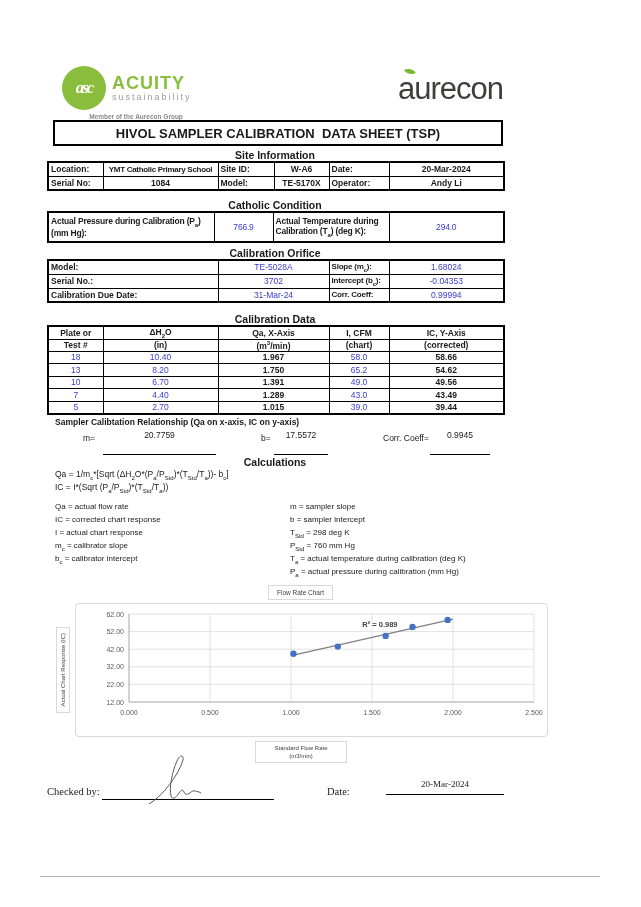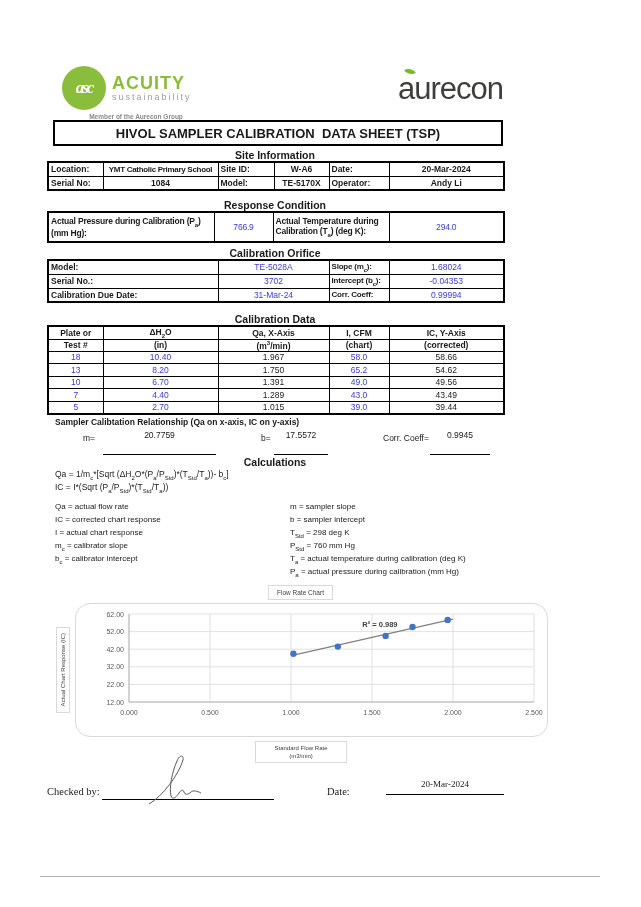--- a/index.html
+++ b/index.html
@@ -40,21 +40,21 @@
     position:absolute;left:53px;top:120px;width:450px;border:2px solid #000;
     text-align:center;font-weight:bold;font-size:13px;padding:4px 0 3px 0;white-space:pre;
   }
   .sec-heading{position:absolute;left:47px;width:456px;text-align:center;font-weight:bold;font-size:10.5px;}
   
   table.sheet{position:absolute;left:47px;border-collapse:collapse;border:2px solid #000;table-layout:fixed;width:456px;padding-left:16px;}
   table.sheet td{border:1px solid #000;font-size:8.5px;padding:0 2px;overflow:hidden;vertical-align:middle;}
   td.lbl{font-weight:bold;text-align:left;white-space:nowrap;}
   td.val{text-align:center;font-weight:bold;white-space:nowrap;}
   td.bval{text-align:center;color:var(--blue);white-space:nowrap;font-weight:normal;}
-  td.cval{text-align:center;white-space:nowrap;font-weight:normal;}
+  td.cval{text-align:center;white-space:nowrap;font-weight:bold;}
   .site-table tr{height:14px;}
   .amb-table td{height:30px;font-size:8px;letter-spacing:-0.2px;}
   .ori-table tr{height:14px;}
   .ori-table td.lbl2{font-weight:bold;font-size:8px;letter-spacing:-0.2px;white-space:nowrap;}
   .cal-table tr.hdr{height:11px;}
   .cal-table tr.drow{height:12.5px;}
   .cal-table td.h{font-weight:bold;text-align:center;white-space:nowrap;font-size:8.5px;}
   
   .rel-heading{position:absolute;left:55px;top:417px;font-weight:bold;font-size:8.5px;}
   .rel-label{position:absolute;font-size:8.5px;}
@@ -63,21 +63,21 @@
   .formula{position:absolute;left:55px;font-size:8.5px;white-space:nowrap;}
   .defs{position:absolute;top:500px;font-size:8px;line-height:13px;white-space:nowrap;}
   .defs div{height:13px;}
   sub{font-size:6px;}
   sup{font-size:6px;}
   
   .chart-title-box{
     position:absolute;left:268px;top:585px;border:1px solid var(--grid);
     font-size:6.5px;padding:3px 8px;color:#404040;background:#fff;
   }
-  .chart-rect{position:absolute;left:75px;top:603px;width:473px;height:134px;border:1px solid var(--grid);border-radius:15px;}
+  .chart-rect{position:absolute;left:75px;top:603px;width:473px;height:134px;border:1px solid var(--grid);border-radius:4px;}
   .chart-ylabel-box{
     position:absolute;left:56px;top:627px;width:14px;height:86px;border:1px solid var(--grid);
     display:flex;align-items:center;justify-content:center;
   }
   .chart-ylabel-box span{
     writing-mode:vertical-rl;transform:rotate(180deg);font-size:6px;color:#404040;white-space:nowrap;
   }
   .chart-xlabel-box{
     position:absolute;left:255px;top:741px;width:92px;border:1px solid var(--grid);
     text-align:center;font-size:6px;color:#404040;padding:2px 0;line-height:8px;
@@ -142,21 +142,21 @@
       <td class="lbl">Serial No:</td>
       <td class="val">1084</td>
       <td class="lbl">Model:</td>
       <td class="val">TE-5170X</td>
       <td class="lbl">Operator:</td>
       <td class="val">Andy Li</td>
     </tr>
   </tbody>
     </table>
 
-  <div class="sec-heading" style="top:199px;">Response Condition</div>
+  <div class="sec-heading" style="top:199px;">Catholic Condition</div>
   <table class="sheet amb-table" style="top:211px;">
     <colgroup>
         <col style="width:166px">
         <col style="width:59px">
         <col style="width:116px">
         <col style="width:115px">
       </colgroup>
     <tbody>
         <tr>
       <td class="lbl">Actual Pressure during Calibration (P<sub>a</sub>)<br>(mm Hg):</td>

